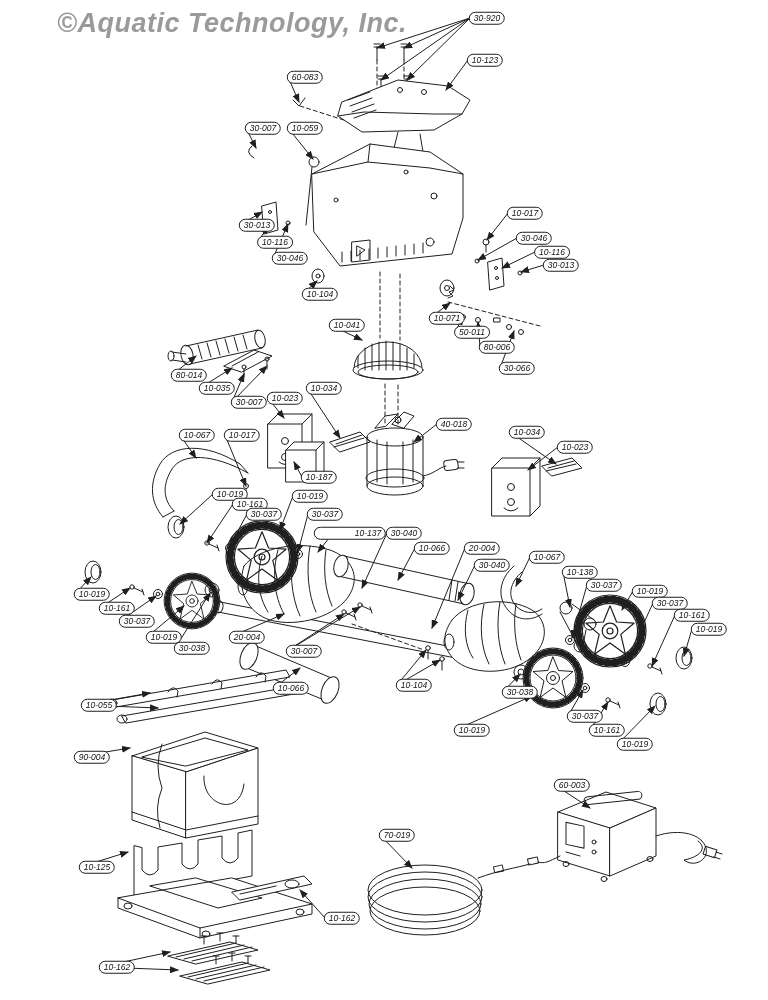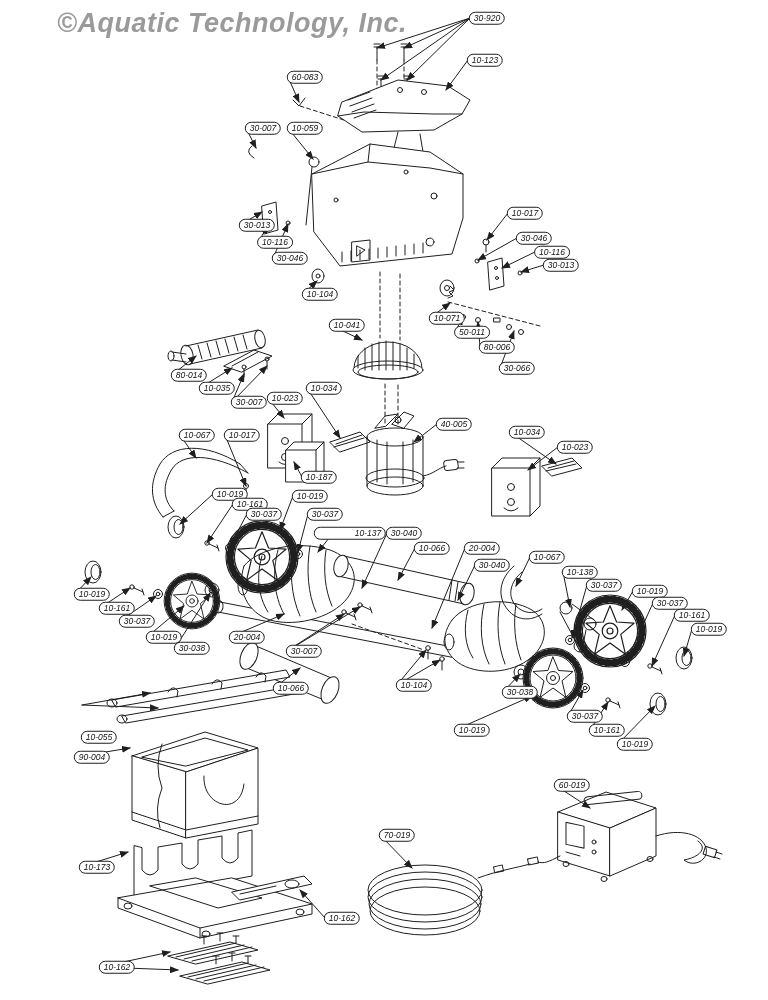--- a/index.html
+++ b/index.html
@@ -431,21 +431,21 @@
       <div class="part-label" style="left: 455px; top: 332px;">50-011</div>
       <div class="part-label" style="left: 480px; top: 347px;">80-006</div>
       <div class="part-label" style="left: 500px; top: 368px;">30-066</div>
       <div class="part-label" style="left: 330px; top: 325px;">10-041</div>
       <div class="part-label" style="left: 172px; top: 375px;">80-014</div>
       <div class="part-label" style="left: 200px; top: 388px;">10-035</div>
       <div class="part-label" style="left: 232px; top: 402px;">30-007</div>
       <div class="part-label" style="left: 268px; top: 398px;">10-023</div>
       <div class="part-label" style="left: 307px; top: 388px;">10-034</div>
       <div class="part-label" style="left: 302px; top: 477px;">10-187</div>
-      <div class="part-label" style="left: 437px; top: 424px;">40-005</div>
+      <div class="part-label" style="left: 437px; top: 424px;">40-018</div>
       <div class="part-label" style="left: 510px; top: 432px;">10-034</div>
       <div class="part-label" style="left: 558px; top: 447px;">10-023</div>
       <div class="part-label" style="left: 180px; top: 435px;">10-067</div>
       <div class="part-label" style="left: 225px; top: 435px;">10-017</div>
       <div class="part-label" style="left: 213px; top: 494px;">10-019</div>
       <div class="part-label" style="left: 233px; top: 504px;">10-161</div>
       <div class="part-label" style="left: 247px; top: 514px;">30-037</div>
       <div class="part-label" style="left: 293px; top: 496px;">10-019</div>
       <div class="part-label" style="left: 308px; top: 514px;">30-037</div>
       <div class="part-label" style="left: 333px; top: 533px; padding-left: 40px;">10-137</div>
@@ -461,27 +461,27 @@
       <div class="part-label" style="left: 675px; top: 615px;">10-161</div>
       <div class="part-label" style="left: 692px; top: 629px;">10-019</div>
       <div class="part-label" style="left: 75px; top: 594px;">10-019</div>
       <div class="part-label" style="left: 100px; top: 608px;">10-161</div>
       <div class="part-label" style="left: 120px; top: 621px;">30-037</div>
       <div class="part-label" style="left: 147px; top: 637px;">10-019</div>
       <div class="part-label" style="left: 175px; top: 648px;">30-038</div>
       <div class="part-label" style="left: 230px; top: 637px;">20-004</div>
       <div class="part-label" style="left: 287px; top: 651px;">30-007</div>
       <div class="part-label" style="left: 274px; top: 688px;">10-066</div>
-      <div class="part-label" style="left: 82px; top: 705px; margin-top: 32px;">10-055</div>
+      <div class="part-label" style="left: 82px; top: 705px;">10-055</div>
       <div class="part-label" style="left: 397px; top: 685px;">10-104</div>
       <div class="part-label" style="left: 503px; top: 692px;">30-038</div>
       <div class="part-label" style="left: 455px; top: 730px;">10-019</div>
       <div class="part-label" style="left: 568px; top: 716px;">30-037</div>
       <div class="part-label" style="left: 590px; top: 730px;">10-161</div>
       <div class="part-label" style="left: 618px; top: 744px;">10-019</div>
       <div class="part-label" style="left: 75px; top: 757px;">90-004</div>
-      <div class="part-label" style="left: 80px; top: 867px;">10-173</div>
+      <div class="part-label" style="left: 80px; top: 867px;">10-125</div>
       <div class="part-label" style="left: 325px; top: 918px;">10-162</div>
       <div class="part-label" style="left: 100px; top: 967px;">10-162</div>
-      <div class="part-label" style="left: 555px; top: 785px;">60-019</div>
+      <div class="part-label" style="left: 555px; top: 785px;">60-003</div>
       <div class="part-label" style="left: 380px; top: 835px;">70-019</div>
     </div>
 </div>
 
 </body></html>

